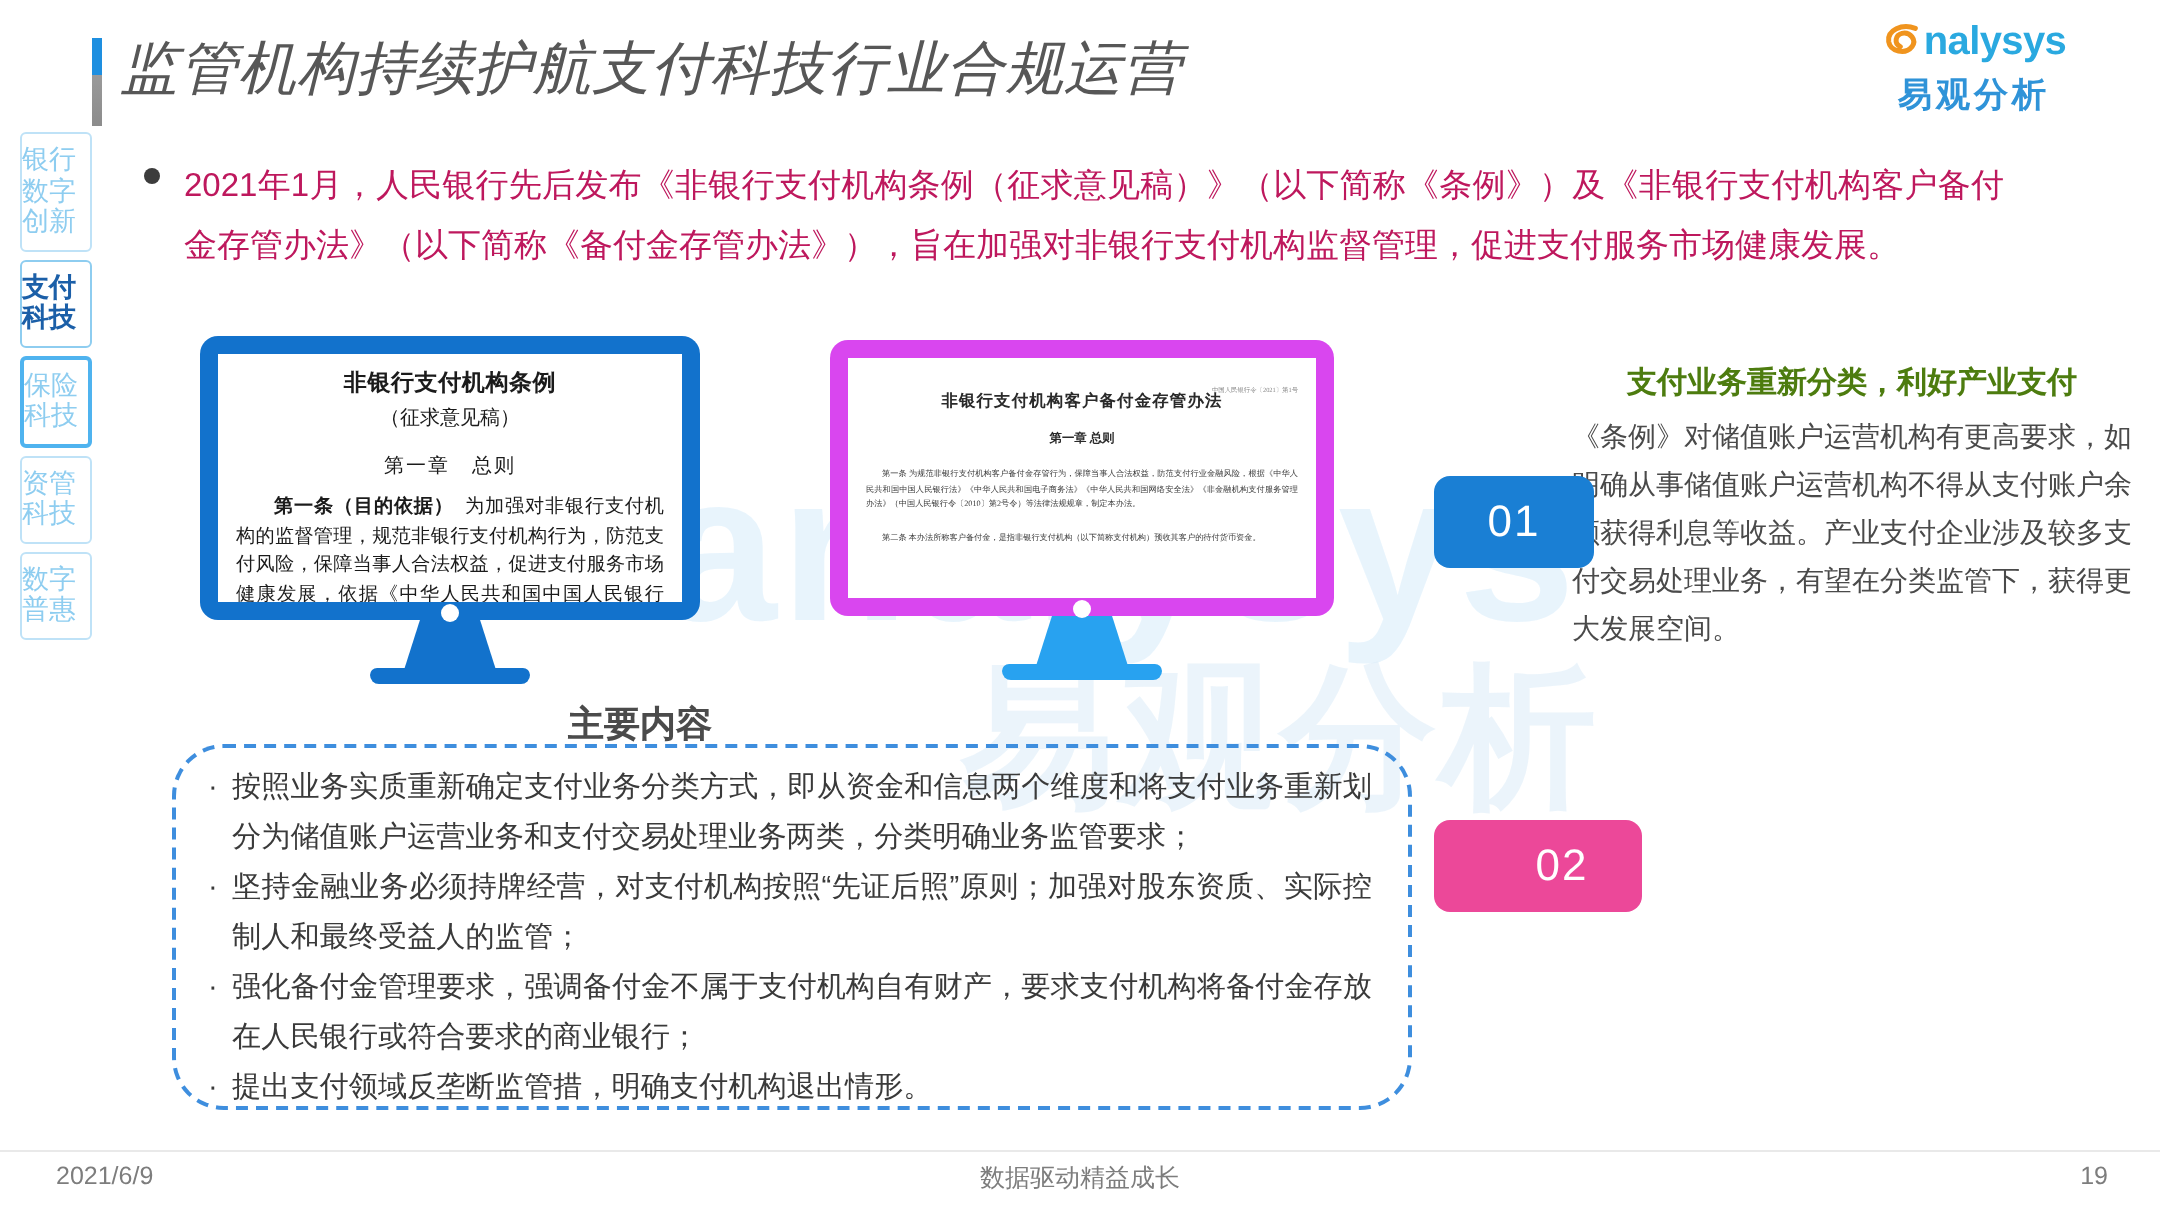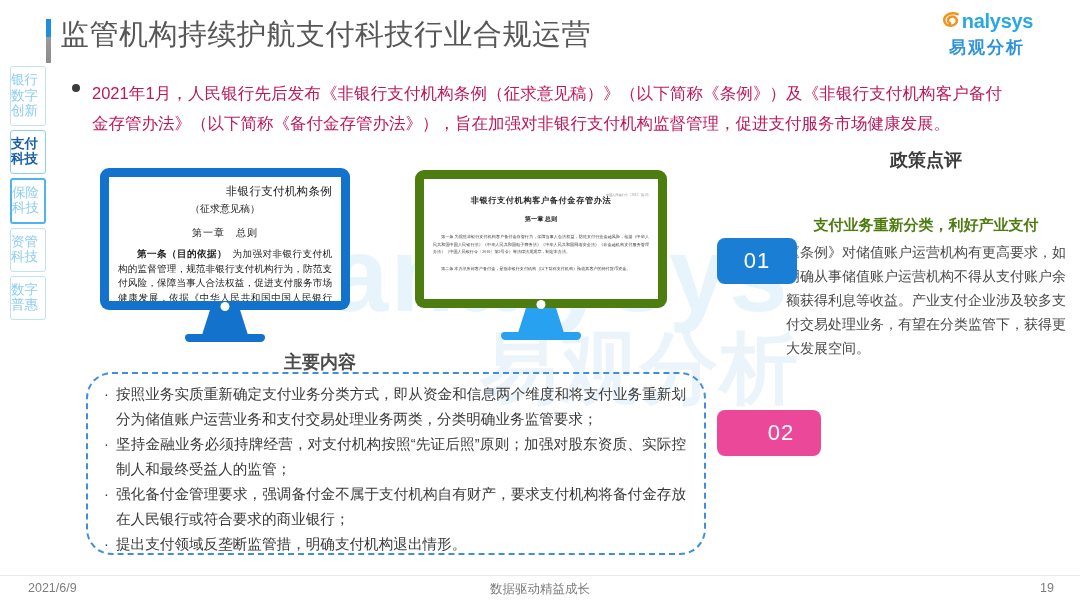--- a/index.html
+++ b/index.html
@@ -59,20 +59,21 @@
     background: linear-gradient(#1e8fe0 0%, #1e8fe0 42%, #9a9a9a 42%, #8c8c8c 100%);
   }
   .slide-title {
     position: absolute;
     left: 60px; top: 3px;
     font-size: 29px;
     color: #575757;
     letter-spacing: .5px;
     font-family: "Liberation Sans", sans-serif;
     white-space: nowrap;
+    font-style: italic;
   }
 
   
   .logo {
     position: absolute;
     right: 34px; top: 8px;
     width: 118px;
     text-align: center;
     z-index: 6;
   }
@@ -208,29 +209,29 @@
   
   #monitor1 { left: 100px; top: 168px; }
   #monitor1 .mon-body { width: 250px; height: 142px; background: #1272cc; }
   #monitor1 .mon-dot { bottom: -1px; }
   #monitor1 .mon-neck { top: 141px; background: #1272cc;
      clip-path: polygon(18% 0, 82% 0, 100% 100%, 0 100%); width: 46px; height: 26px;}
   #monitor1 .mon-base { top: 166px; background: #1272cc; width: 80px; height: 8px;}
 
   
   #monitor2 { left: 415px; top: 170px; }
-  #monitor2 .mon-body { width: 252px; height: 138px; background: #4d7c0f; }
+  #monitor2 .mon-body { width: 252px; height: 138px; background: #d946ef; }
   #monitor2 .mon-dot { bottom: -1px; }
   #monitor2 .mon-neck { top: 137px; background: #28a2f0;
      clip-path: polygon(18% 0, 82% 0, 100% 100%, 0 100%); width: 46px; height: 26px;}
   #monitor2 .mon-base { top: 162px; background: #28a2f0; width: 80px; height: 8px;}
 
   
   .doc1 { color: #1b1b1b; font-family: "Liberation Serif", serif; }
-  .doc1 .d-title { text-align: right; font-weight: normal; font-size: 11.5px; letter-spacing: .3px; }
+  .doc1 .d-title { text-align: center; font-weight: bold; font-size: 11.5px; letter-spacing: .3px; }
   .doc1 .d-sub   { text-align: center; font-size: 10px; margin-top: 3px; }
   .doc1 .d-chap  { text-align: center; font-size: 10px; margin-top: 10px; letter-spacing: 1px; }
   .doc1 .d-body  { font-size: 9.6px; line-height: 14.5px; margin-top: 7px; text-align: justify; text-indent: 19px; }
   .doc1 .d-body b { font-weight: bold; }
 
   .doc2 { color: #2a2a2a; font-family: "Liberation Serif", serif; position: relative; }
   .doc2 .d-stamp { position: absolute; right: 0; top: -2px; font-size: 3.2px; color: #888; }
   .doc2 .d-title { text-align: center; font-weight: bold; font-size: 8.2px; margin-top: 9px; letter-spacing: .6px; }
   .doc2 .d-chap  { text-align: center; font-size: 6.2px; font-weight: bold; margin-top: 9px; }
   .doc2 .d-body  { font-size: 4.1px; line-height: 7.5px; margin-top: 9px; text-align: justify; text-indent: 8px; color: #3a3a3a;}
@@ -436,21 +437,20 @@
     <div class="mc-li">
       <span class="mk">·</span>
       <span class="tx">提出支付领域反垄断监管措，明确支付机构退出情形。</span>
     </div>
   </div>
 
   <div class="badge" id="badge01">01</div>
   <div class="badge" id="badge02">02</div>
 
   <div class="rcol">
-    <div class="rcol-title">政策点评</div>
     <div class="rc-gap"></div>
     <div>
       <div class="rc-head orange">支付业务重新分类，利好产业支付</div>
       <div class="rc-body">《条例》对储值账户运营机构有更高要求，如明确从事储值账户运营机构不得从支付账户余额获得利息等收益。产业支付企业涉及较多支付交易处理业务，有望在分类监管下，获得更大发展空间。</div>
     </div>
   </div>
 
   <div class="footer-rule"></div>
   <div class="footer">
     <span class="f-left">2021/6/9</span>

